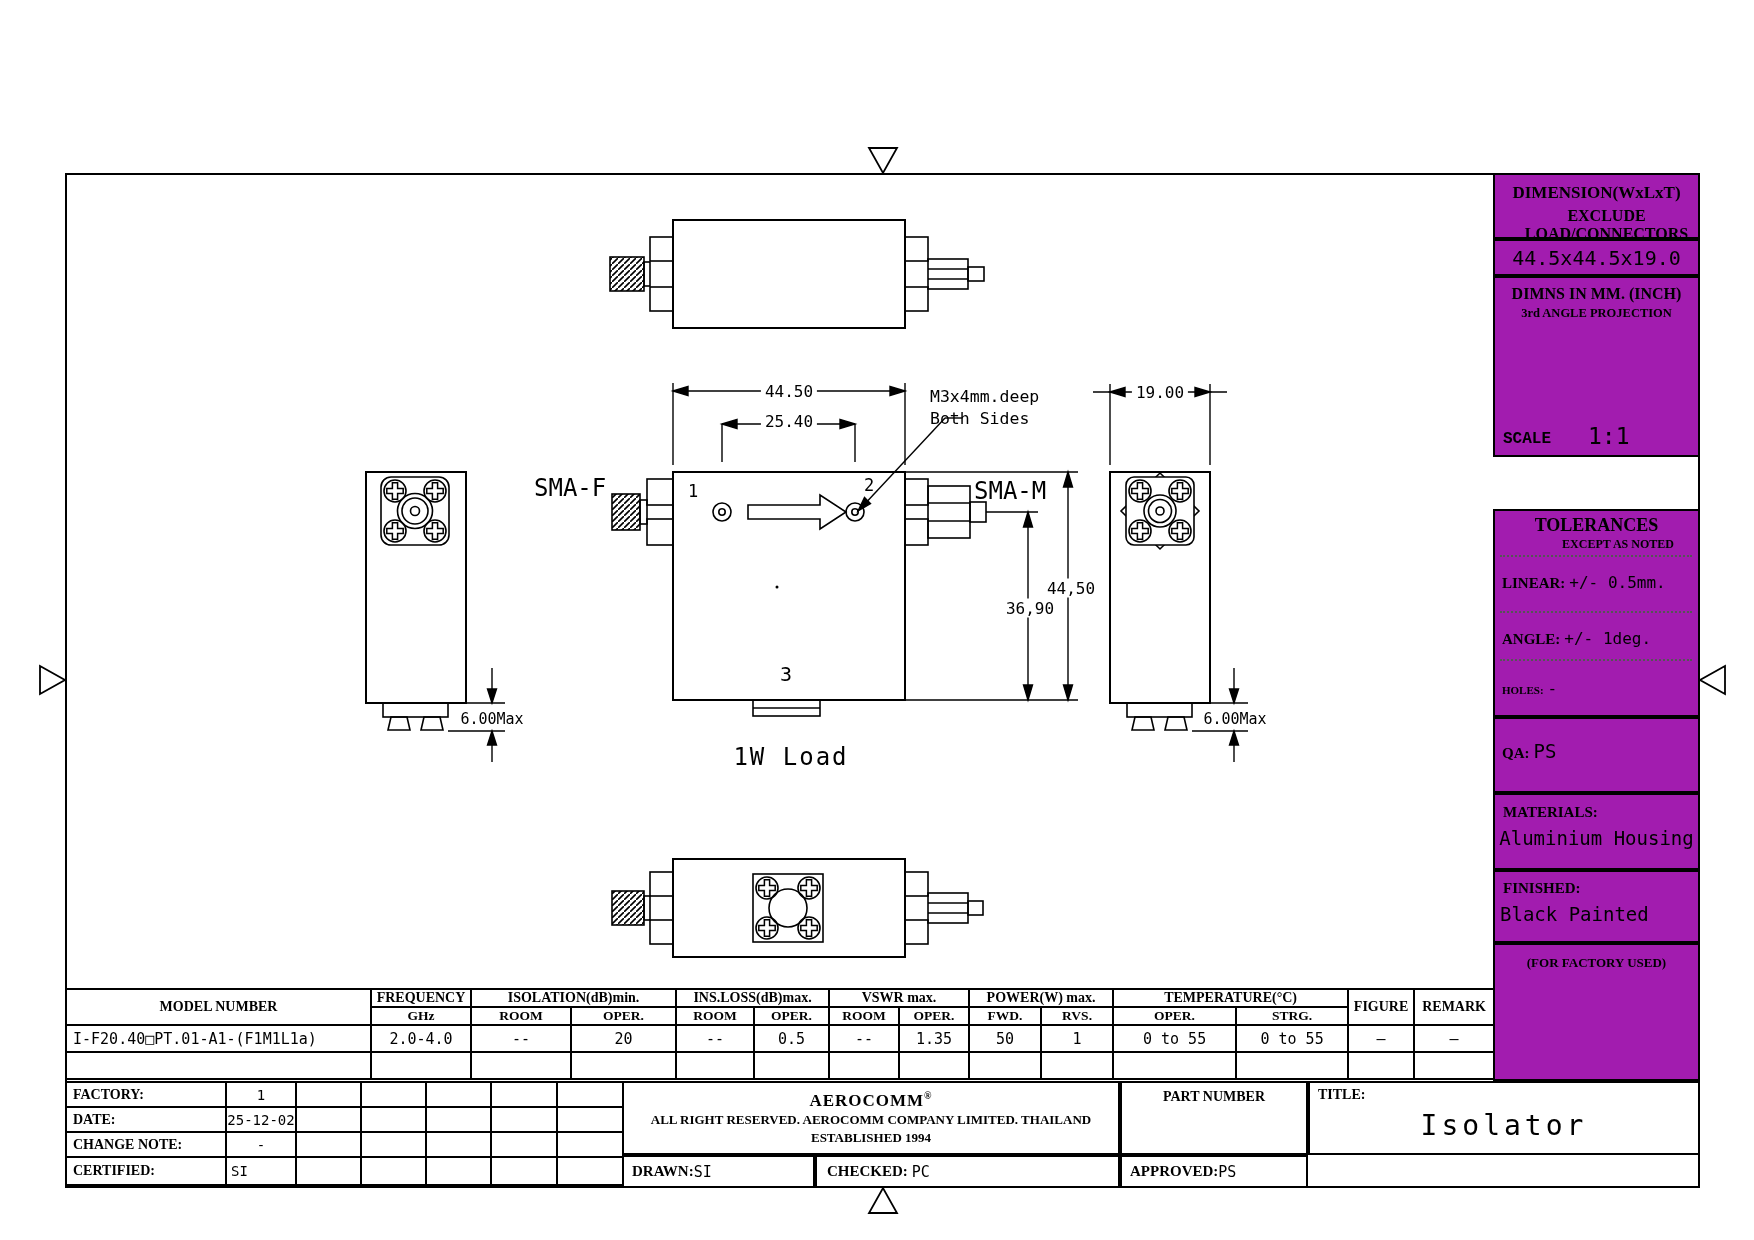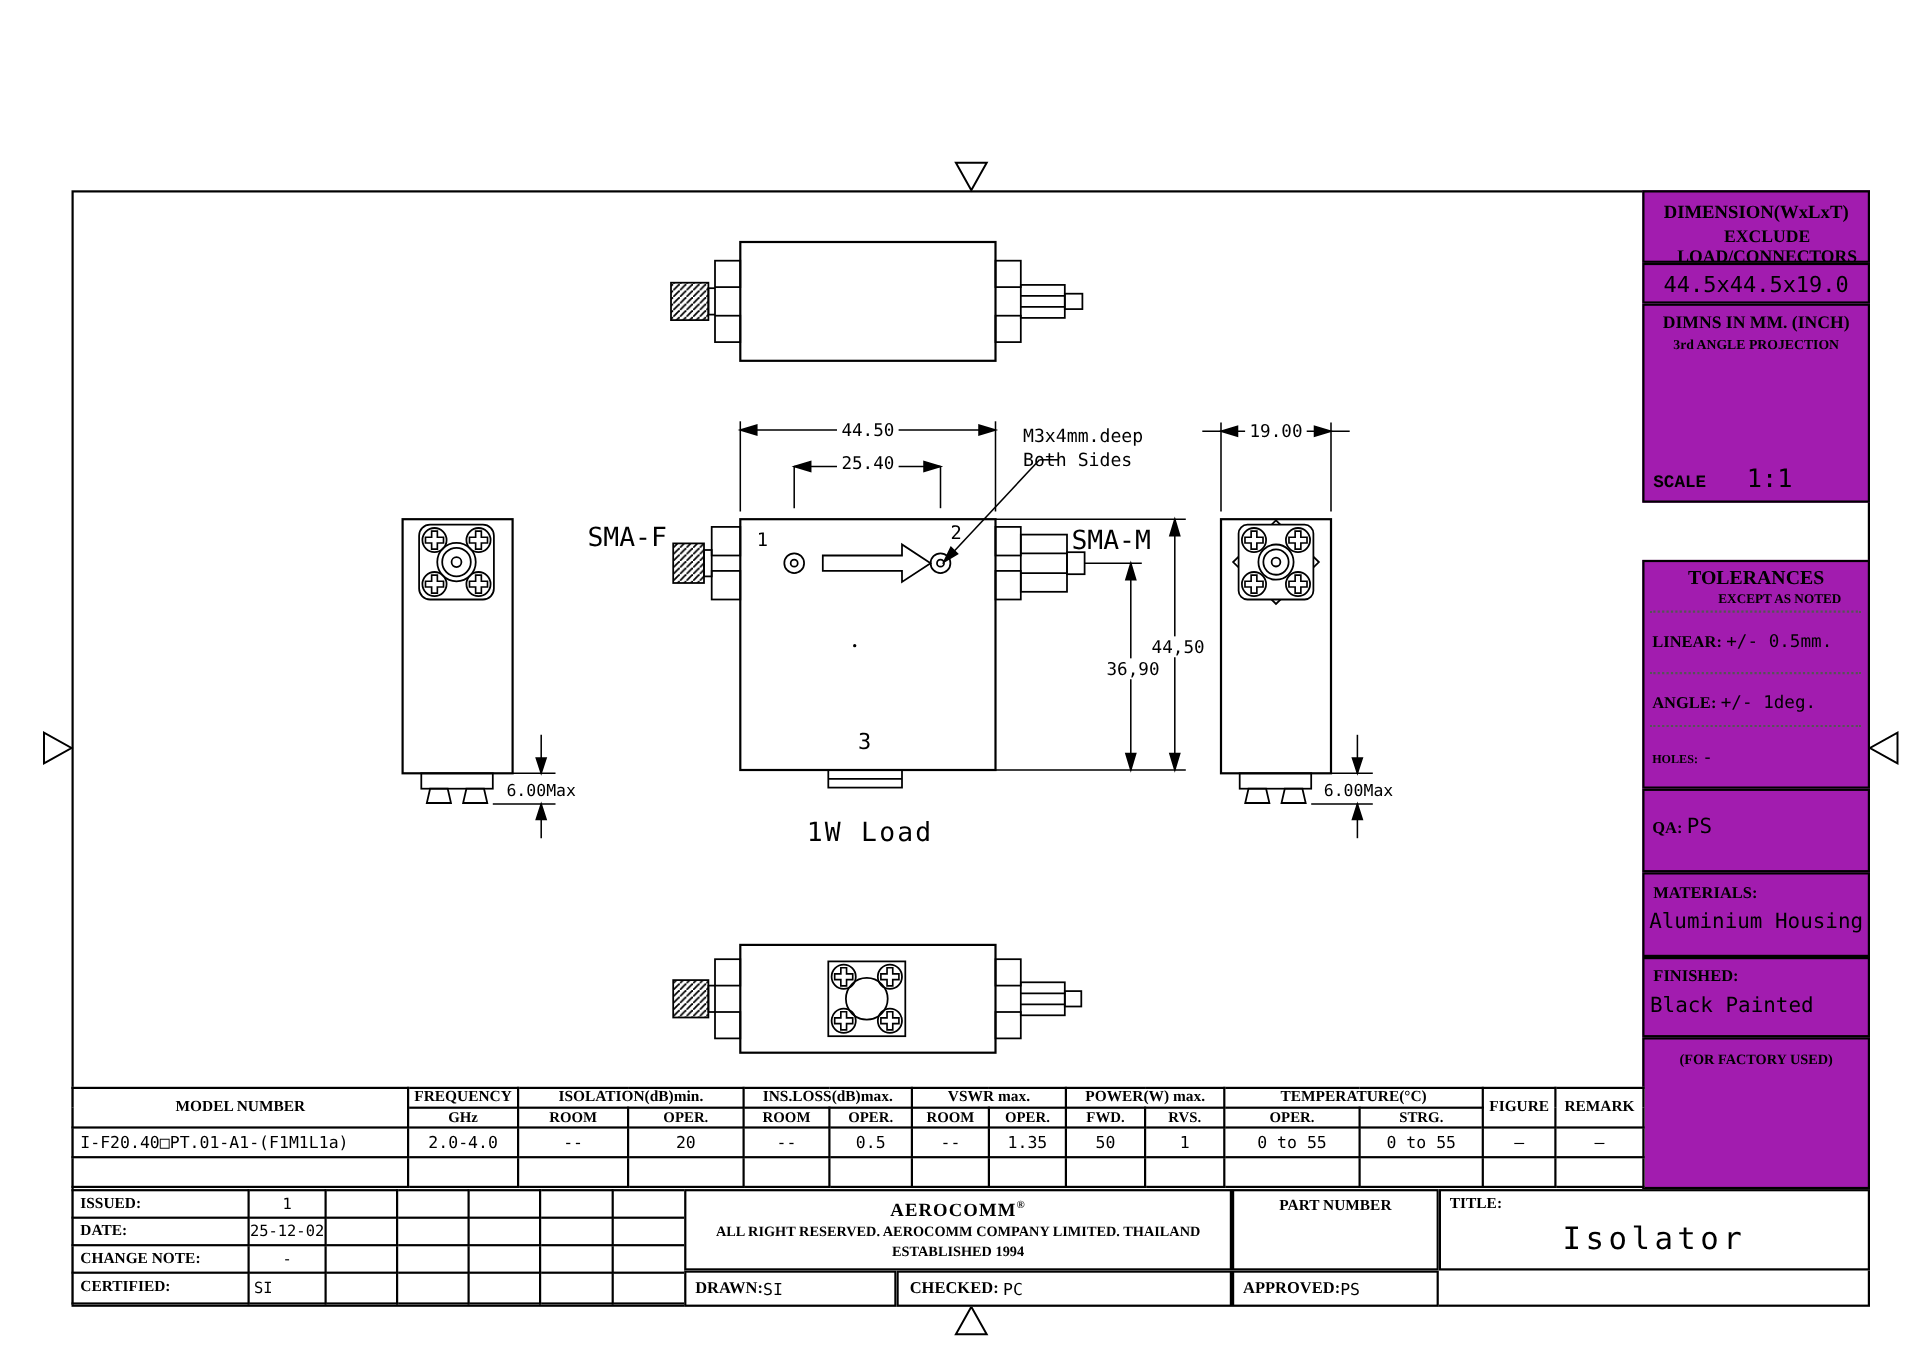--- a/index.html
+++ b/index.html
@@ -352,21 +352,21 @@
       <col style="width:160px">
         <col style="width:70px">
       <col style="width:65px">
         <col style="width:65px">
         <col style="width:65px">
       <col style="width:66px">
         <col style="width:66px">
     </colgroup>
     <tbody>
         <tr style="height:25px;">
-      <td class="revlbl">ISSUED:</td>
+      <td class="revlbl">FACTORY:</td>
       <td class="revval">1</td>
       <td></td>
           <td></td>
       <td></td>
           <td></td>
       <td></td>
     </tr>
     <tr style="height:25px;">
       <td class="revlbl">DATE:</td>
       <td class="revval">25-12-02</td>

